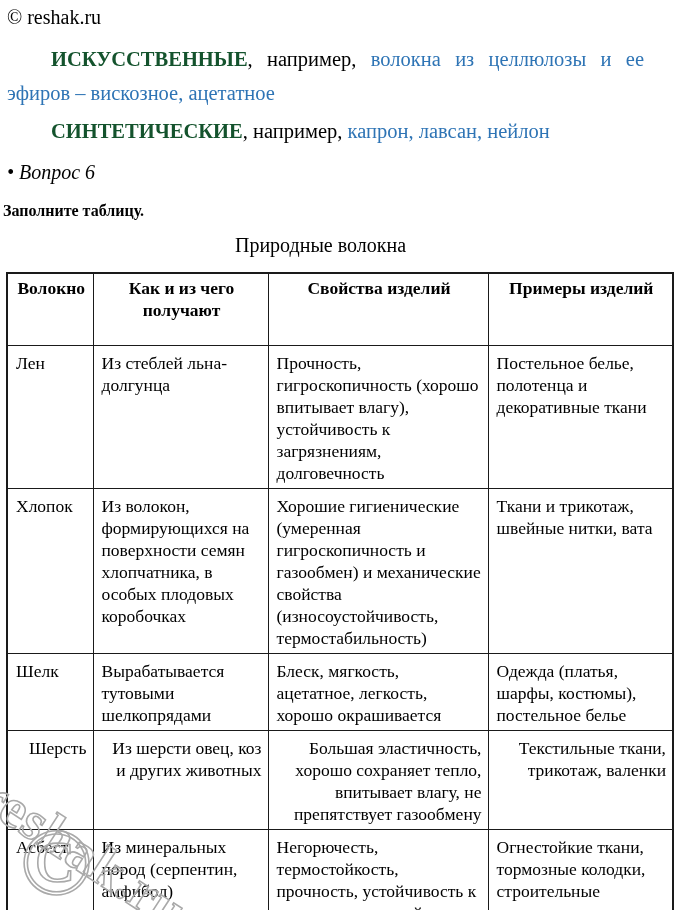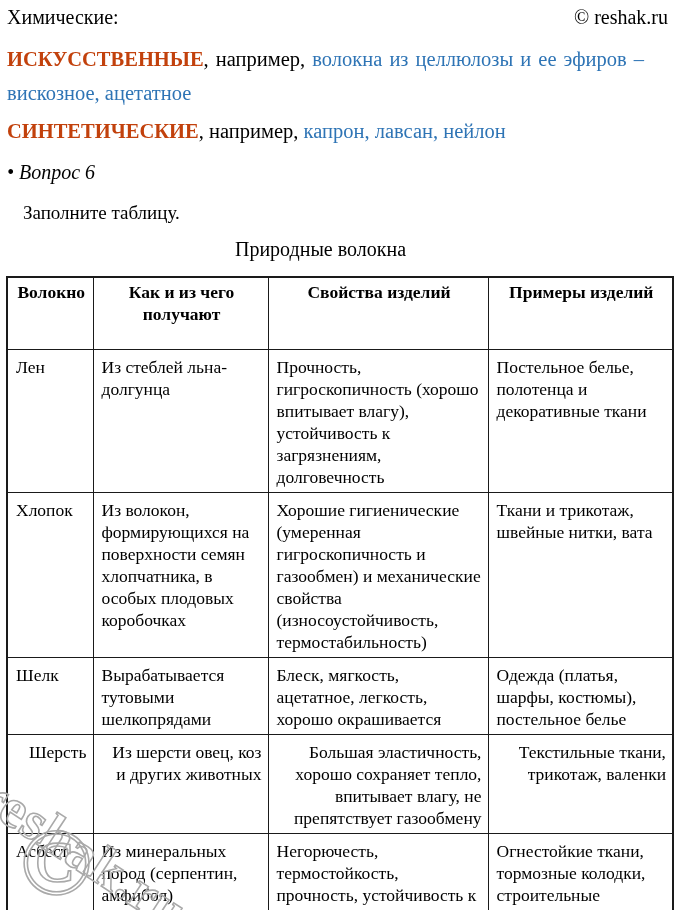--- a/index.html
+++ b/index.html
@@ -28,34 +28,35 @@
     margin: 0 30px 0 7px;
     font-size: 20.5px;
     line-height: 34px;
     text-align: justify;
   }
   .para-artificial { margin-top: 13px; }
   .para-synthetic { margin-top: 4px; text-align: left; }
 
   .term {
     font-weight: bold;
-    color: #c2410c;
+    color: #14532d;
+    margin-left: 44px;
   }
   .blue-text { color: #2E74B5; }
 
   .question-label {
     margin: 13px 0 0 7px;
     font-size: 20px;
     font-weight: normal;
     font-style: italic;
   }
   .instruction {
-    margin: 18px 0 0 23px;
-    font-size: 19px;
-    font-weight: normal;
+    margin: 18px 0 0 3px;
+    font-size: 16px;
+    font-weight: bold;
   }
   .table-title {
     margin: 14px 40px 0 7px;
     font-size: 20px;
     font-weight: normal;
     text-align: center;
   }
 
   table.fibers {
     border-collapse: collapse;
@@ -114,21 +115,20 @@
     font-size: 96px;
     line-height: 1;
     color: transparent;
     -webkit-text-stroke: 1.6px #a9a9a9;
   }
 </style>
 </head>
 <body>
 
 <div class="top-row">
-  <span>Химические:</span>
   <span>© reshak.ru</span>
 </div>
 
 <p class="para para-artificial"><span class="term">ИСКУССТВЕННЫЕ</span><span>, например, </span><span class="blue-text">волокна из целлюлозы и ее эфиров – вискозное, ацетатное</span></p>
 
 <p class="para para-synthetic"><span class="term">СИНТЕТИЧЕСКИЕ</span><span>, например, </span><span class="blue-text">капрон, лавсан, нейлон</span></p>
 
 <div class="question-label">• Вопрос 6</div>
 
 <div class="instruction">Заполните таблицу.</div>

